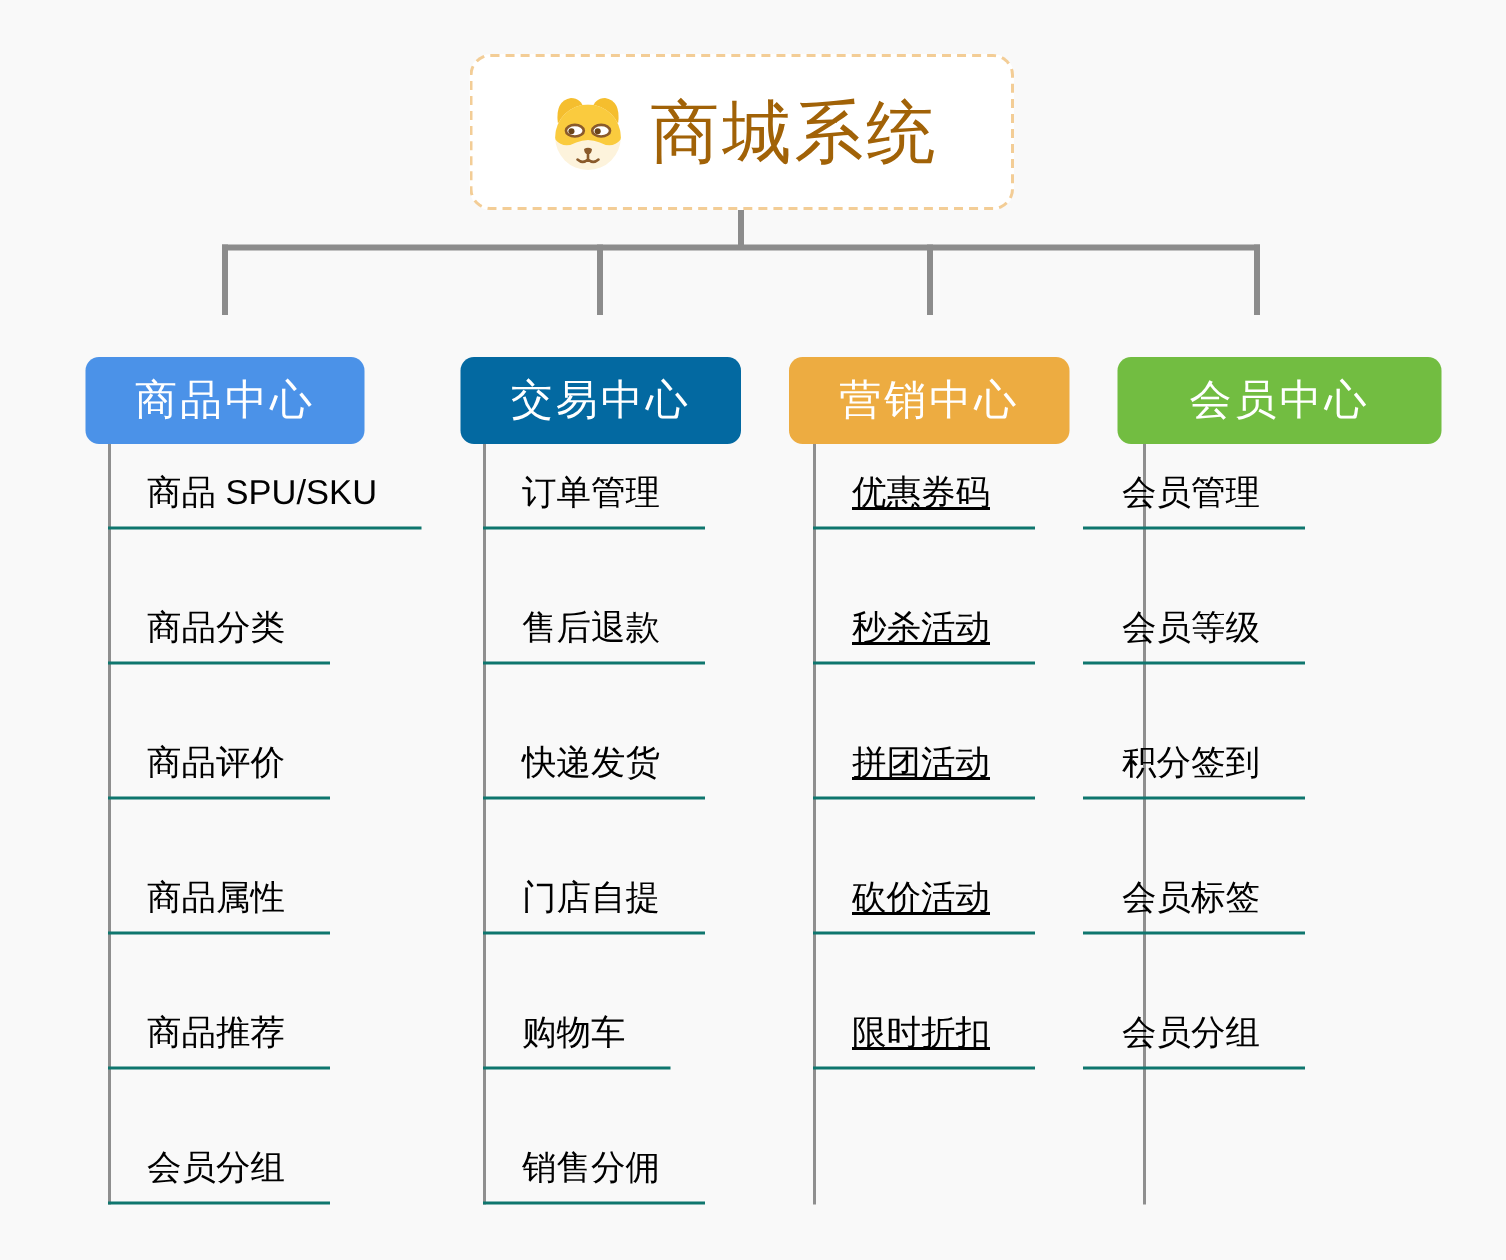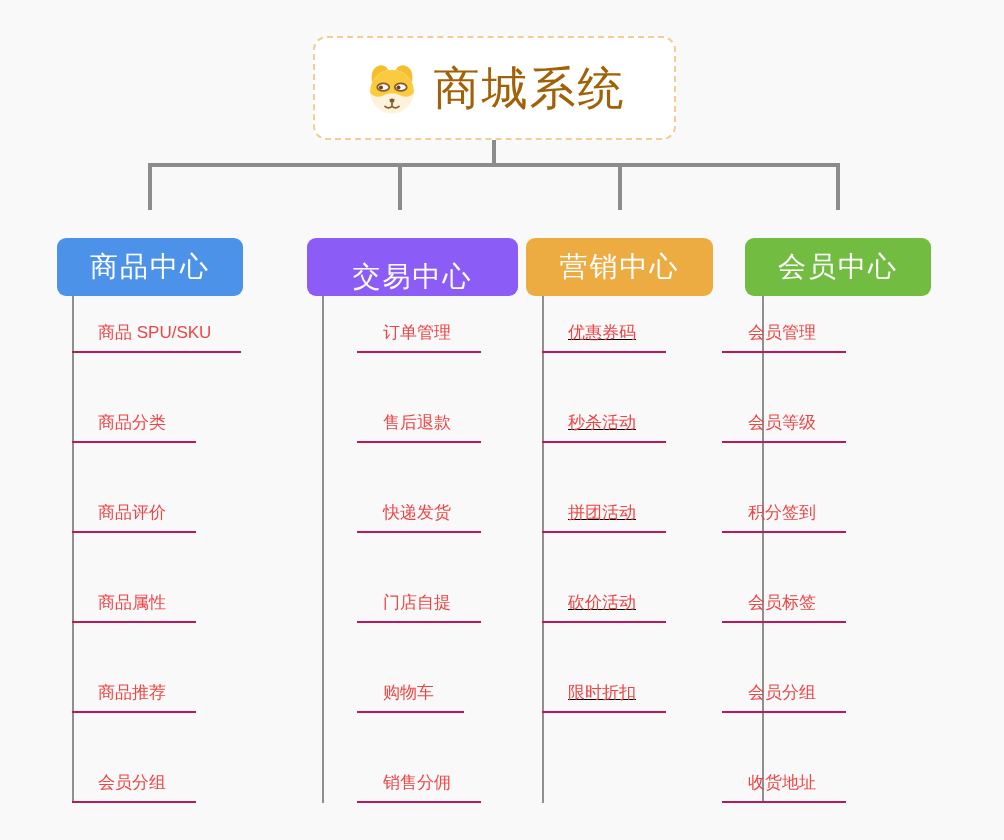--- a/index.html
+++ b/index.html
@@ -41,38 +41,38 @@
   }
   .dog-svg{width:56px;height:54px;display:block;}
 
   
   .branch-head{
     position:absolute;top:210px;height:58px;border-radius:9px;
     display:flex;align-items:center;justify-content:center;
     color:#ffffff;font-size:28px;letter-spacing:2px;cursor:pointer;margin-top:28px;
   }
   .head-1{left:57px;width:186px;background:#4b92e8;}
-  .head-2{left:307px;width:211px;background:#8b5cf6;align-items:flex-end;}
+  .head-2{left:307px;width:187px;background:#0369a1;}
   .head-3{left:526px;width:187px;background:#edac41;align-items:center;}
-  .head-4{left:745px;width:186px;background:#72bd41;justify-content:center;}
+  .head-4{left:745px;width:216px;background:#72bd41;justify-content:center;}
 
   
   .branch-items{position:absolute;top:263px;display:flex;flex-direction:column;}
   .items-1{left:72px;}
-  .items-2{left:322px;padding-left:35px;}
+  .items-2{left:322px;}
   .items-3{left:542px;text-decoration:underline;}
   .items-4{left:722px;}
   .leaf{
     height:90px;display:flex;align-items:flex-end;cursor:pointer;
   }
   .leaf > span{
     display:inline-block;
     padding:0 30px 8px 26px;
-    border-bottom:2px solid #be185d;
-    font-size:17px;color:#ef4444;line-height:1.2;white-space:nowrap;
+    border-bottom:2px solid #0f766e;
+    font-size:23px;color:#000000;line-height:1.2;white-space:nowrap;
   }
 </style>
 </head>
 <body>
 
 <div class="stage">
 
   <div class="conn root-stub"></div>
   <div class="conn h-line"></div>
   <div class="conn drop drop-1"></div>
@@ -188,18 +188,15 @@
       </div>
     <div class="leaf">
         <span>积分签到</span>
       </div>
     <div class="leaf">
         <span>会员标签</span>
       </div>
     <div class="leaf">
         <span>会员分组</span>
       </div>
-    <div class="leaf">
-        <span>收货地址</span>
-      </div>
   </div>
 
 </div>
 
 </body></html>

